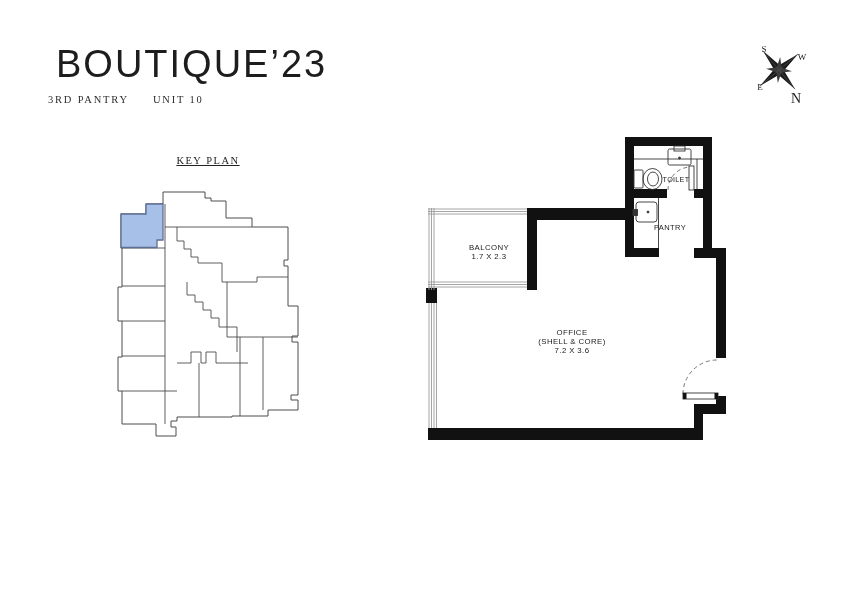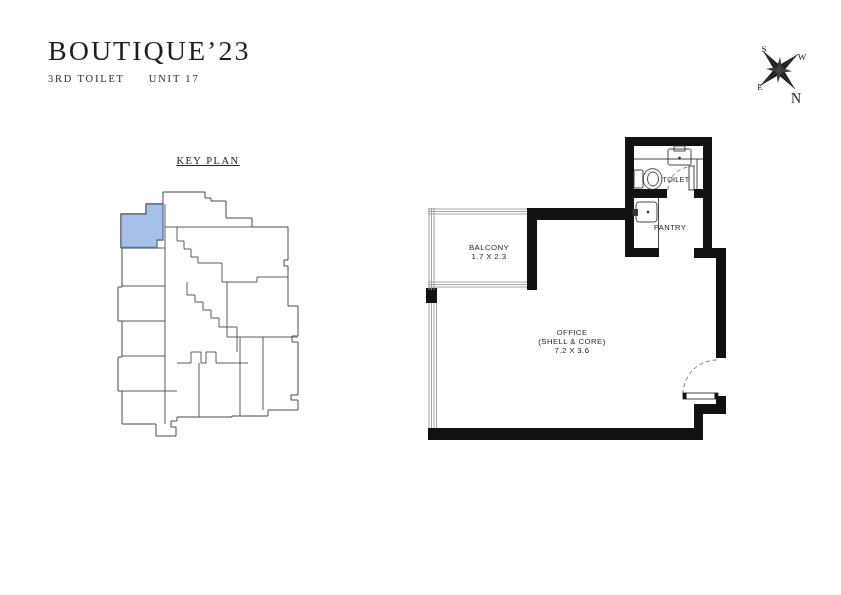--- a/index.html
+++ b/index.html
@@ -1,22 +1,22 @@
 <!DOCTYPE html>
 <html><head>
 <meta charset="utf-8">
 <style>
   html,body{margin:0;padding:0;background:#ffffff;}
   #page{position:relative;width:841px;height:595px;background:#ffffff;overflow:hidden;
         font-family:"Liberation Serif", serif;color:#1c1c1c;}
 
   
   .brand{position:absolute;left:48px;top:36px;}
-  .brand h1{margin:0;font-family:Liberation Serif, serif;font-weight:400;
-            font-size:28px;letter-spacing:2px;color:#1d1d1d;line-height:1.1;}
+  .brand h1{margin:8px;font-family:Liberation Sans, sans-serif;font-weight:400;
+            font-size:38px;letter-spacing:2px;color:#1d1d1d;line-height:1.1;}
   .brand .sub{margin-top:6px;font-size:10.5px;letter-spacing:1.8px;color:#2e2e2e;
               font-family:"Liberation Serif", serif;}
   .brand .sub span{margin-right:24px;}
 
   
   .keyplan-label{position:absolute;left:108px;top:155px;width:200px;text-align:center;
                  font-size:10.5px;letter-spacing:1.5px;color:#222;
                  font-family:"Liberation Serif", serif;text-decoration:underline;}
   .keyplan-svg{position:absolute;left:108px;top:170px;}
 
@@ -30,21 +30,21 @@
   svg text.serif{font-family:"Liberation Serif", serif;}
 </style>
 </head>
 <body>
 
 <div id="page">
 
   <div class="brand">
     <h1>BOUTIQUE’23</h1>
     <div class="sub">
-      <span>3RD TOILET</span><span>UNIT 17</span>
+      <span>3RD PANTRY</span><span>UNIT 10</span>
     </div>
   </div>
 
   <svg class="compass-svg" width="92" height="90" viewBox="733 25 92 90">
     <g transform="rotate(140 779 70)">
       <path d="M779,45 L782.5,66.5 L804,70 L782.5,73.5 L779,95 L775.5,73.5 L754,70 L775.5,66.5 Z" fill="#1b1b1b"></path>
       <path transform="rotate(45 779 70)" d="M779,57 L781.5,67.5 L792,70 L781.5,72.5 L779,83 L776.5,72.5 L766,70 L776.5,67.5 Z" fill="#3c3c3c"></path>
       <path d="M754,70 H804 M779,45 V95" stroke="#555" stroke-width="0.6"></path>
     </g>
     <text x="764" y="52" text-anchor="middle" font-size="9" class="serif">S</text>

